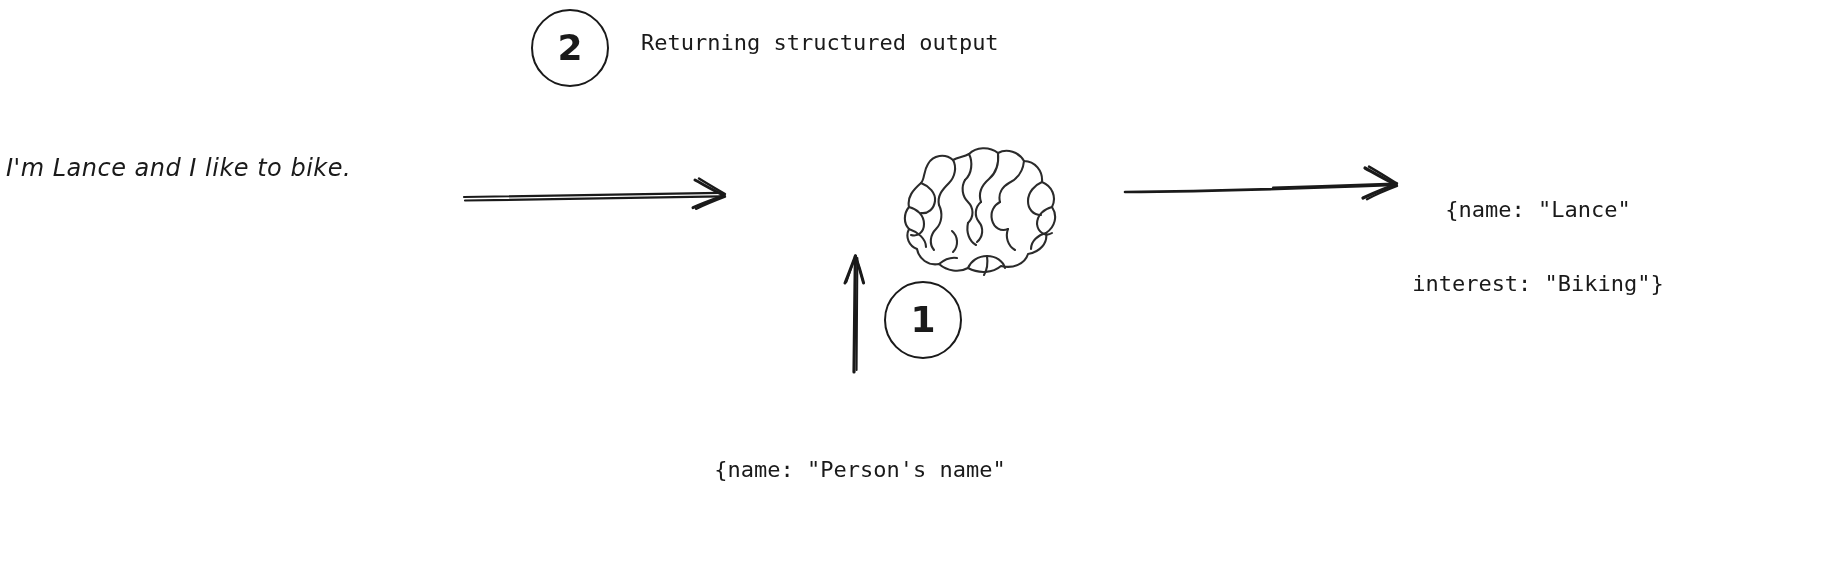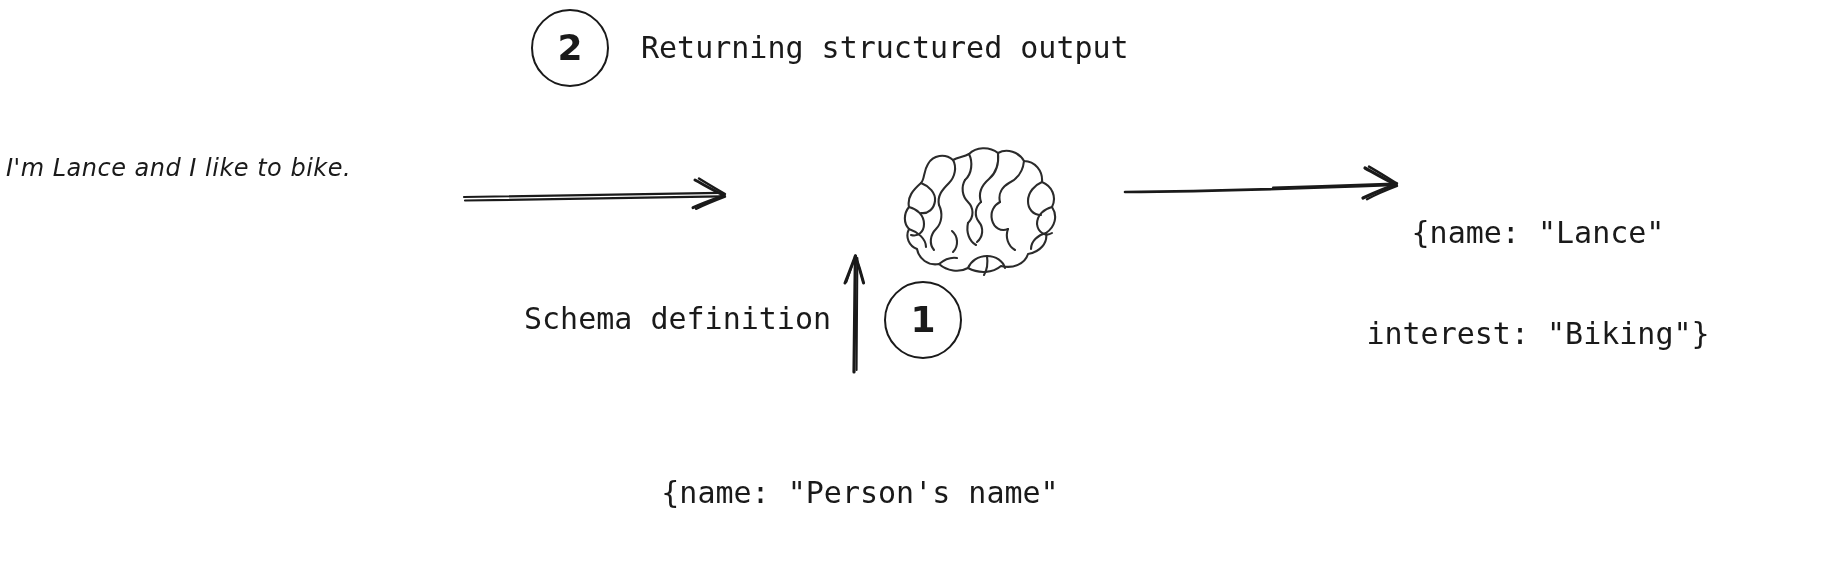--- a/index.html
+++ b/index.html
@@ -27,21 +27,21 @@
     font-style: italic;
     font-size: 24px;
     letter-spacing: 0.5px;
     color: #1a1a1a;
     white-space: nowrap;
   }
 
   
   .mono {
     font-family: "DejaVu Sans Mono", monospace;
-    font-size: 30px;
+    font-size: 22px;
     color: #1a1a1a;
     white-space: pre;
     line-height: 1.13;
   }
   .mono-block { text-align: center; }
 
   
   .step-circle {
     width: 78px;
     height: 78px;
@@ -142,21 +142,20 @@
         <path d="M274,36 C264,39.8 254,44 244,49.2" stroke-width="2.4"></path>
       </g>
     </svg>
   </div>
 
   <div class="abs mono mono-block" style="left:1238px; top:148px; width:600px;">
     <div>{name: "Lance"</div>
     <div>interest: "Biking"}</div>
   </div>
 
-  <div class="abs mono" style="left:524px; top:302px;">Schema definition</div>
 
   <div class="abs" style="left:830px; top:250px;">
     <svg width="60" height="125" viewBox="0 0 60 125">
       <g fill="none" stroke="#1a1a1a" stroke-linecap="round" stroke-linejoin="round">
         <path d="M24,122 C24.4,90 24.8,46 25.4,6" stroke-width="3.2"></path>
         <path d="M26.6,120 C26.8,88 27,48 27.4,8" stroke-width="2"></path>
         <path d="M25.4,6 C22,15 19,23 15,33" stroke-width="3"></path>
         <path d="M24.4,8.6 C21.6,17 19,24.4 16.4,32" stroke-width="2"></path>
         <path d="M25.4,6 C28.6,15 31,23 33.6,33" stroke-width="3"></path>
         <path d="M26.6,9 C29,17 31,24 33,31" stroke-width="2"></path>

